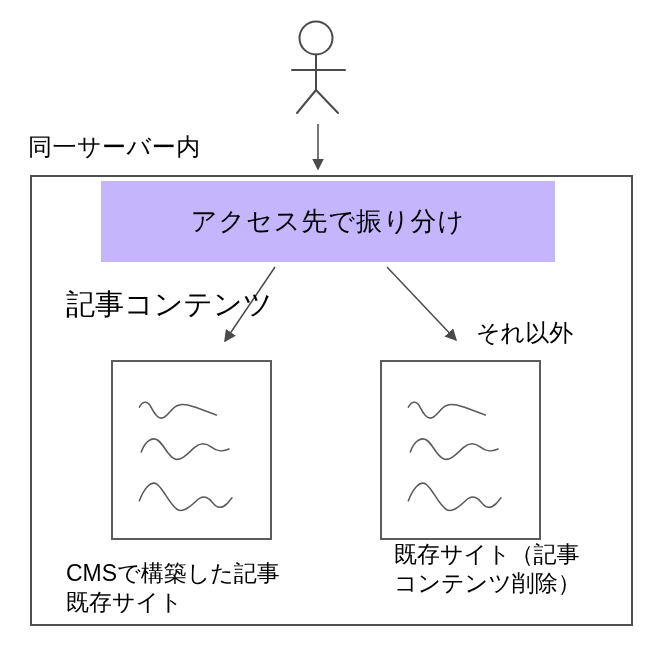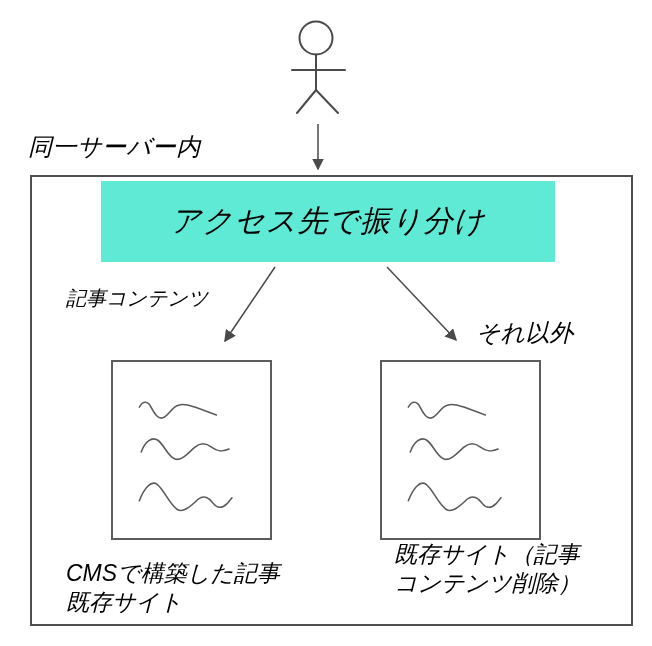--- a/index.html
+++ b/index.html
@@ -11,21 +11,20 @@
     width: 652px;
     height: 646px;
     position: relative;
     overflow: hidden;
     font-family: "Liberation Sans", sans-serif;
     color: #000000;
   }
   .canvas {
     position: absolute;
     inset: 0;
-    font-style: italic;
   }
   .overlay-svg {
     position: absolute;
     left: 0; top: 0;
     width: 652px; height: 646px;
     pointer-events: none;
   }
   .label {
     position: absolute;
     color: #000000;
@@ -46,31 +45,31 @@
     height: 447px;
     border: 2px solid #4f4f4f;
     background: transparent;
   }
   .router-box {
     position: absolute;
     left: 101px;
     top: 181px;
     width: 454px;
     height: 81px;
-    background: #5eead4;
+    background: #c4b5fd;
     display: flex;
     align-items: center;
     justify-content: center;
-    font-size: 30px;
+    font-size: 26px;
     letter-spacing: 1px;
   }
   .branch-label-left {
     left: 66px;
     top: 286px;
-    font-size: 20px;
+    font-size: 29px;
   }
   .branch-label-right {
     left: 476px;
     top: 284px;
     font-size: 24px;
     margin-top: 34px;
   }
   .content-box {
     position: absolute;
     top: 360px;

